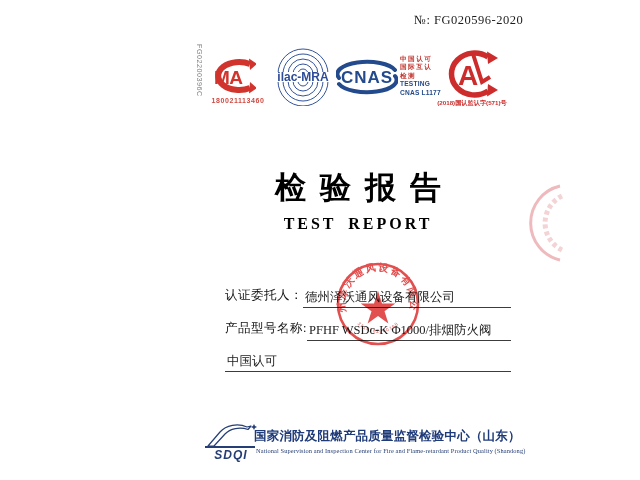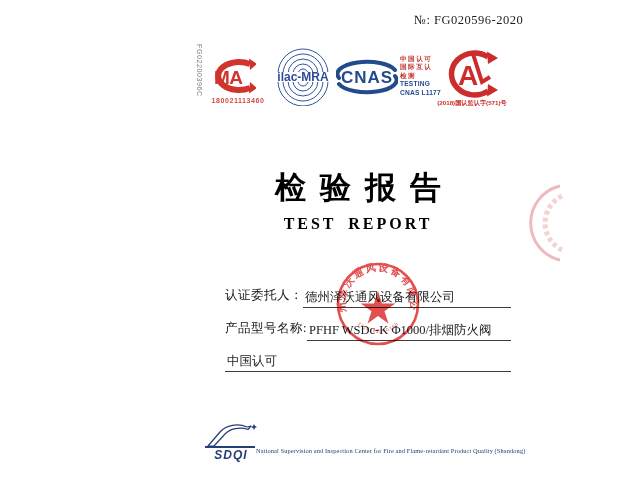--- a/index.html
+++ b/index.html
@@ -161,15 +161,16 @@
   </div>
 
   <div class="abs sdqi-swoosh">
     <svg width="54" height="26" viewBox="0 0 108 52">
       <path d="M6,46 L30,18 C42,4 66,0 84,8 L92,6 L86,13 C70,7 50,11 40,22 L18,46 Z" fill="none" stroke="#253e75" stroke-width="2.4" stroke-linejoin="round"></path>
       <path d="M98,2 l2,4 4,2 -4,2 -2,4 -2,-4 -4,-2 4,-2 z" fill="#253e75"></path>
     </svg>
   </div>
   <div class="abs sdqi-line"></div>
   <div class="abs sdqi-text">SDQI</div>
+  <div class="abs center-zh">国家消防及阻燃产品质量监督检验中心（山东）</div>
   <div class="abs center-en">National Supervision and Inspection Center for Fire and Flame-retardant Product Quality (Shandong)</div>
 
 </div>
 
 </body></html>

